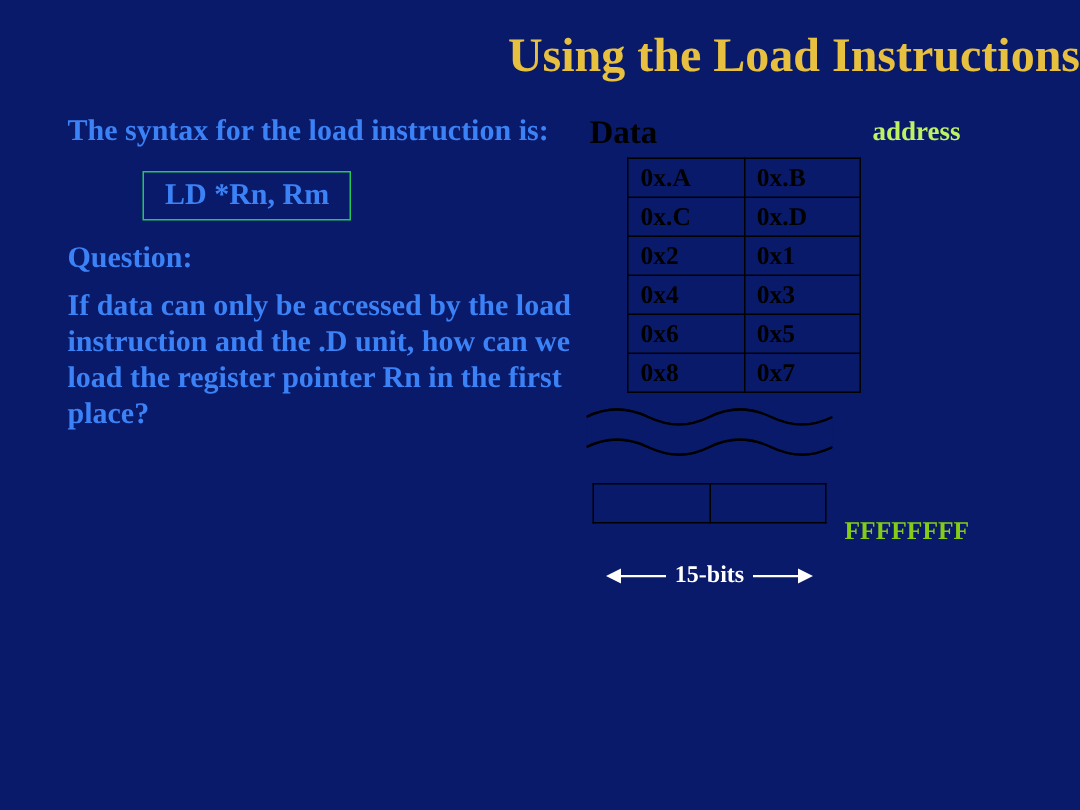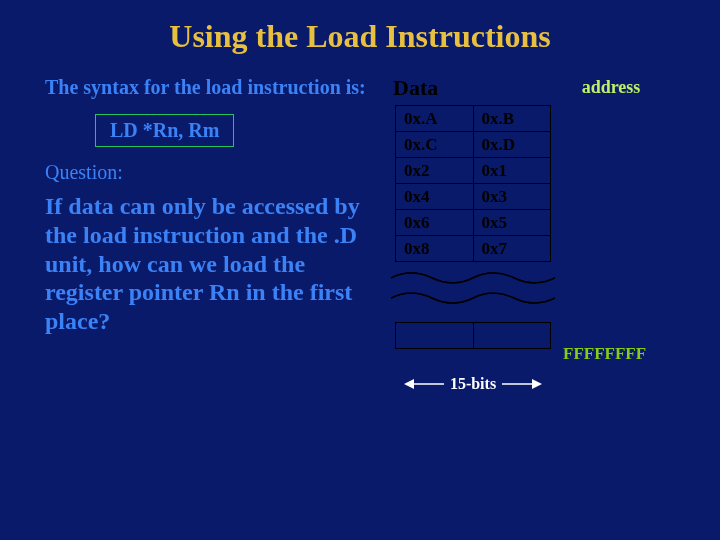--- a/index.html
+++ b/index.html
@@ -8,21 +8,21 @@
     height: 540px;
     background: #0a1a6a;
     font-family: "Times New Roman", serif;
     overflow: hidden;
     position: relative;
   }
   .title {
     color: #e8c040;
     font-size: 32px;
     font-weight: bold;
-    text-align: center;
+    text-align: right;
     padding-top: 18px;
     padding-bottom: 10px;
   }
   .content {
     display: flex;
     padding: 10px 20px 0 45px;
   }
   .left {
     flex: 1;
     color: #3b82f6;
@@ -36,25 +36,25 @@
   .instr-box {
     display: inline-block;
     border: 1px solid #22c55e;
     padding: 4px 14px;
     margin: 14px 0 14px 50px;
     font-size: 20px;
     font-weight: bold;
   }
   .question {
     font-size: 20px;
-    font-weight: normal;
+    font-weight: bold;
     margin-bottom: 8px;
   }
   .question-body {
-    font-size: 24px;
+    font-size: 20px;
     font-weight: bold;
     line-height: 1.2;
   }
   .right {
     width: 305px;
     position: relative;
   }
   .headers {
     display: flex;
     margin-bottom: 4px;
@@ -74,20 +74,21 @@
     font-size: 18px;
     font-weight: bold;
     padding-top: 2px;
   }
   .tbl-wrap {
     display: flex;
   }
   .data-table {
     border-collapse: collapse;
     width: 156px;
+    margin-left: 23px;
   }
   .data-table td {
     border: 1.5px solid #000;
     color: #000;
     font-size: 17px;
     font-weight: bold;
     padding: 2px 8px;
     height: 26px;
     width: 78px;
     background: transparent;

